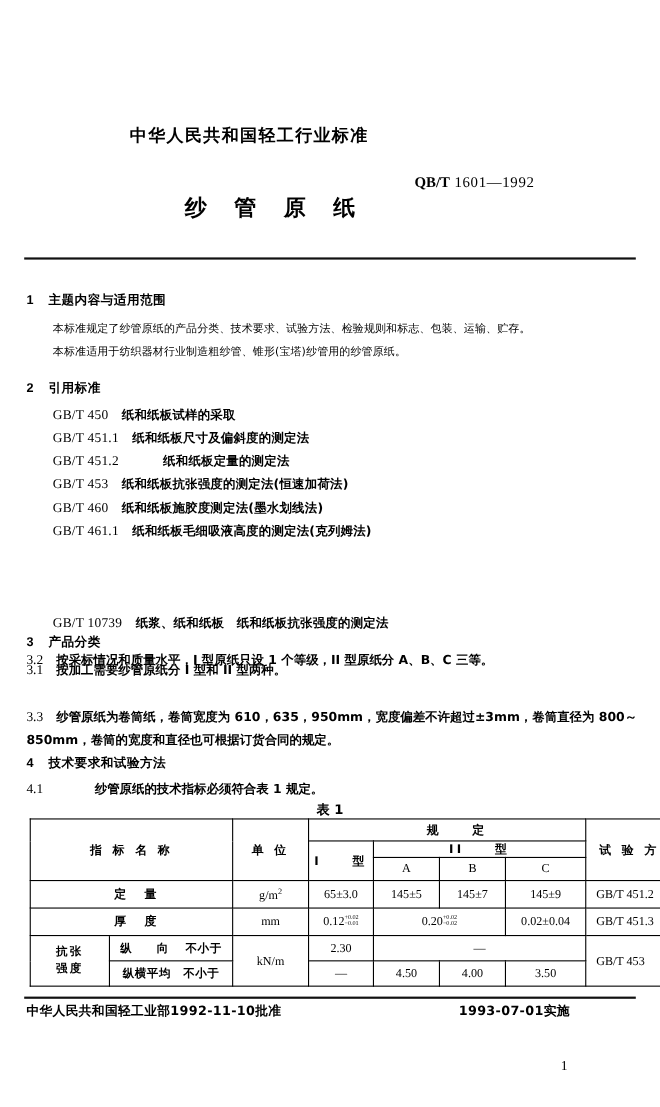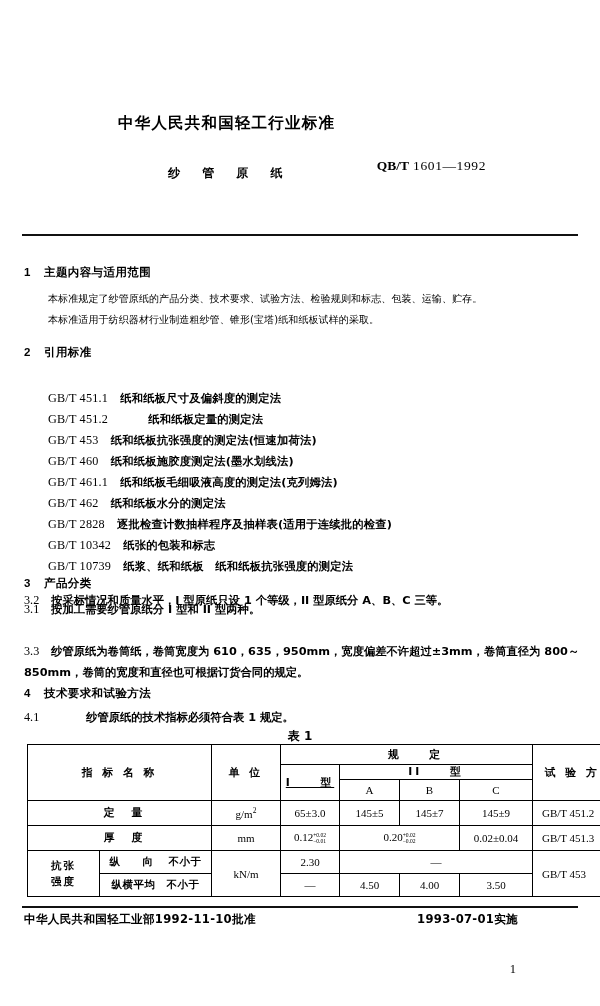--- a/index.html
+++ b/index.html
@@ -43,24 +43,24 @@
     white-space: nowrap;
   }
   .hdr-number .qbt {
     font-family: "Liberation Serif", serif;
     font-weight: bold;
     letter-spacing: 0px;
   }
   .hdr-title {
     position: absolute;
     left: 168px;
-    top: 165px;
-    font-family: "DejaVu Sans", "Liberation Sans", sans-serif;
-    font-weight: bold;
-    font-size: 12px;
+    top: 175px;
+    font-family: "DejaVu Sans", "Liberation Sans", sans-serif;
+    font-weight: bold;
+    font-size: 20px;
     letter-spacing: 9px;
     white-space: nowrap;
   }
 
   .rule-top {
     position: absolute;
     left: 22px;
     top: 234px;
     width: 556px;
     height: 0;
@@ -231,57 +231,49 @@
   </div>
 
   <div class="hdr-title">纱 管 原 纸</div>
 
   <div class="rule-top"></div>
 
   <div class="sec-head" style="left:24px; top:265px;">
     <span class="sec-num">1</span><span>主题内容与适用范围</span>
   </div>
   <div class="body-line" style="left:48px; top:292px;">本标准规定了纱管原纸的产品分类、技术要求、试验方法、检验规则和标志、包装、运输、贮存。</div>
-  <div class="body-line" style="left:48px; top:313px;">本标准适用于纺织器材行业制造粗纱管、锥形(宝塔)纸和纸板试样的采取。</div>
+  <div class="body-line" style="left:48px; top:313px;">本标准适用于纺织器材行业制造粗纱管、锥形(宝塔)纱管用的纱管原纸。</div>
 
   <div class="sec-head" style="left:24px; top:345px;">
     <span class="sec-num">2</span><span>引用标准</span>
   </div>
 
+  <div class="ref-line" style="left:48px; top:370px;">
+    <span class="code">GB/T 450</span>
+    <span class="cn" style="margin-left:9px;">纸和纸板试样的采取</span>
+  </div>
   <div class="ref-line" style="left:48px; top:391px;">
     <span class="code">GB/T 451.1</span>
     <span class="cn" style="margin-left:9px;">纸和纸板尺寸及偏斜度的测定法</span>
   </div>
   <div class="ref-line" style="left:48px; top:412px;">
     <span class="code">GB/T 451.2</span>
     <span class="cn" style="margin-left:9px;padding-left:28px;">纸和纸板定量的测定法</span>
   </div>
   <div class="ref-line" style="left:48px; top:433px;">
     <span class="code">GB/T 453</span>
     <span class="cn" style="margin-left:9px;">纸和纸板抗张强度的测定法(恒速加荷法)</span>
   </div>
   <div class="ref-line" style="left:48px; top:454px;">
     <span class="code">GB/T 460</span>
     <span class="cn" style="margin-left:9px;">纸和纸板施胶度测定法(墨水划线法)</span>
   </div>
   <div class="ref-line" style="left:48px; top:475px;">
     <span class="code">GB/T 461.1</span>
     <span class="cn" style="margin-left:9px;">纸和纸板毛细吸液高度的测定法(克列姆法)</span>
-  </div>
-  <div class="ref-line" style="left:48px; top:496px;">
-    <span class="code">GB/T 462</span>
-    <span class="cn" style="margin-left:9px;">纸和纸板水分的测定法</span>
-  </div>
-  <div class="ref-line" style="left:48px; top:517px;">
-    <span class="code">GB/T 2828</span>
-    <span class="cn" style="margin-left:9px;">逐批检查计数抽样程序及抽样表(适用于连续批的检查)</span>
-  </div>
-  <div class="ref-line" style="left:48px; top:538px;">
-    <span class="code">GB/T 10342</span>
-    <span class="cn" style="margin-left:9px;">纸张的包装和标志</span>
   </div>
   <div class="ref-line" style="left:48px; top:559px;">
     <span class="code">GB/T 10739</span>
     <span class="cn" style="margin-left:9px;">纸浆、纸和纸板　纸和纸板抗张强度的测定法</span>
   </div>
 
   <div class="sec-head" style="left:24px; top:576px;">
     <span class="sec-num">3</span><span>产品分类</span>
   </div>
 
@@ -333,21 +325,21 @@
         </td>
         <td class="t-outer" colspan="4" style="height:19px;padding-left:18px;">
           <span class="hdr-cn">规　　定</span>
         </td>
         <td class="t-outer" rowspan="3">
           <span class="hdr-cn">试 验 方 法</span>
         </td>
       </tr>
 
       <tr>
-        <td rowspan="2" style="height:20px;text-decoration:underline;">
+        <td rowspan="2" style="height:20px;">
           <span class="hdr-cn">I　　型</span>
         </td>
         <td colspan="3">
           <span class="hdr-cn">II　　型</span>
         </td>
       </tr>
 
       <tr>
         <td style="height:20px;">A</td>
         <td>B</td>

